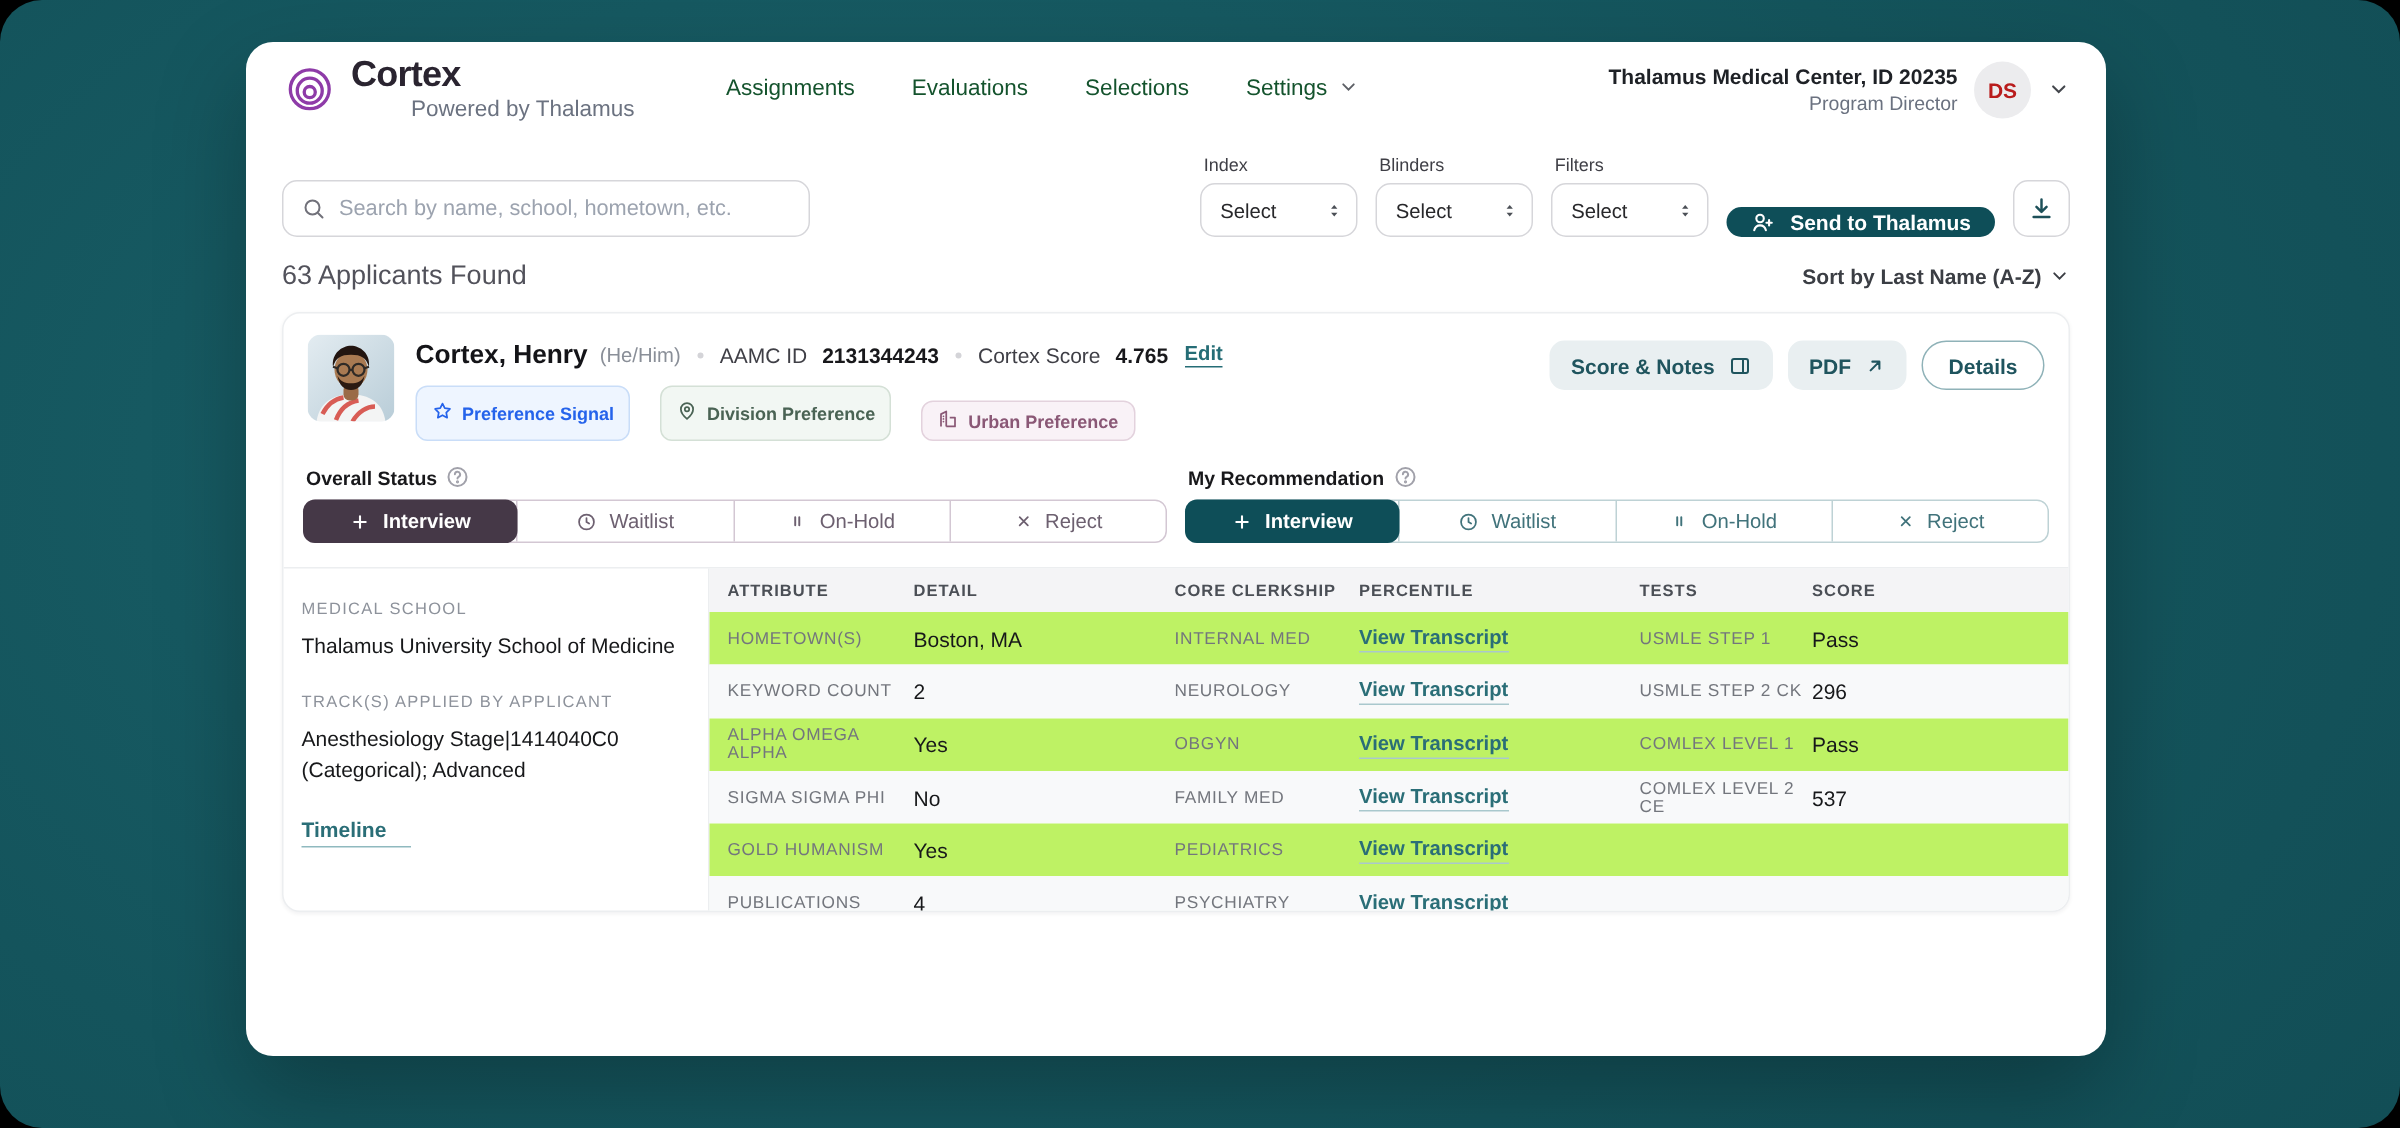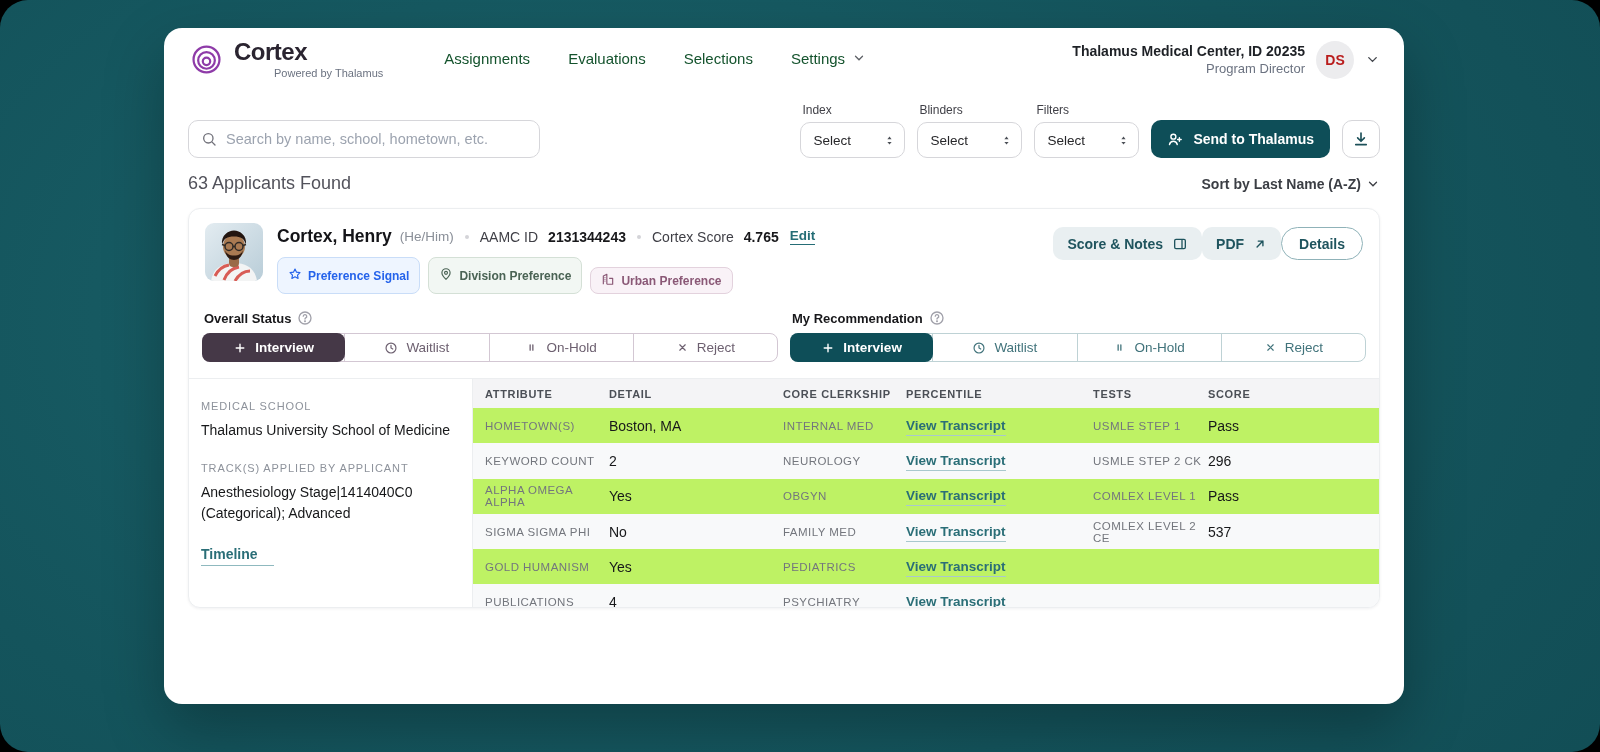--- a/index.html
+++ b/index.html
@@ -6,21 +6,21 @@
   html,body { width:1600px; height:752px; background:#000; font-family:"Liberation Sans", sans-serif; }
   .stage { position:relative; width:1600px; height:752px; border-radius:28px; overflow:hidden;
            background:radial-gradient(1400px 900px at 38% 42%, #1a636b 0%, #14545c 55%, #114b53 100%); }
   .app-card { position:absolute; left:164px; top:28px; width:1240px; height:676px; background:#fff;
               border-radius:18px; overflow:hidden; box-shadow:0 24px 60px rgba(0,0,0,.28); }
 
   
   .topbar { display:flex; align-items:stretch; height:63px; padding:0 24px; }
   .brand { display:flex; align-items:center; gap:9px; }
   .brand-text .brand-name { font-size:24px; font-weight:600; color:#2a2430; letter-spacing:-.5px; line-height:1.02; }
-  .brand-text .brand-tag  { font-size:11px; color:#6b7280; margin-top:2px;padding-left:40px; }
+  .brand-text .brand-tag  { font-size:15px; color:#6b7280; margin-top:2px;padding-left:40px; }
   .tabs { display:flex; margin-left:42px; }
   .tab { display:flex; align-items:center; gap:7px; padding:0 19px; font-size:15px; color:#14532d;
          border-bottom:3px solid transparent; cursor:pointer; }
   .tab.active { background:#f5f3f6; color:#352a3c; font-weight:700; border-bottom-color:#4a3850; }
   .tab .chev { display:flex; color:#5d6066; }
   .account { margin-left:auto; display:flex; align-items:center; gap:11px; }
   .account-text { text-align:right; }
   .org { font-size:14px; font-weight:700; color:#1e2126; }
   .role { font-size:13px; color:#6b7280; margin-top:2px; }
   .avatar { width:38px; height:38px; border-radius:50%; background:#ececee; color:#b91c1c;
@@ -35,21 +35,21 @@
   .search input { border:none; outline:none; flex:1; font-size:14.5px; color:#18181b; font-family:inherit; background:transparent; }
   .search input::placeholder { color:#9ca3af; }
   .toolbar-spacer { flex:1; }
   .filters { display:flex; gap:12px; }
   .filter { display:flex; flex-direction:column; gap:5px; }
   .filter-label { font-size:12px; color:#3f3f46; padding-left:2px; }
   .filter-select { width:105px; height:36px; border:1px solid #d6d6da; border-radius:10px; background:#fff;
                    display:flex; align-items:center; justify-content:space-between; padding:0 9px 0 12px;
                    font-size:13.5px; color:#27272a; cursor:pointer; }
   .filter-select .ud { display:flex; color:#4b4f56; }
-  .send-btn { height:38px; padding:0 16px; background:#0e4e58; color:#fff; border:none; border-radius:10px;
+  .send-btn { height:20px; padding:0 16px; background:#0e4e58; color:#fff; border:none; border-radius:10px;
               font-size:14px; font-weight:700; font-family:inherit; display:flex; align-items:center; gap:9px; cursor:pointer; }
   .dl-btn { width:38px; height:38px; background:#fff; border:1px solid #d6d6da; border-radius:10px;
             display:flex; align-items:center; justify-content:center; cursor:pointer; color:#1d5059; }
 
   
   .results-row { display:flex; justify-content:space-between; align-items:center; padding:15px 24px 0; }
   .count { font-size:18px; color:#52525b; }
   .sort { display:flex; align-items:center; gap:5px; font-size:14px; font-weight:600; color:#3b3e44; cursor:pointer; }
   .sort .chev { display:flex; color:#3b3e44; }
 
@@ -60,28 +60,28 @@
   .photo { width:58px; height:58px; border-radius:9px; overflow:hidden; flex:none; }
   .ac-main { padding-top:3px; }
   .name-row { display:flex; align-items:center; gap:8px; }
   .name { font-size:17.5px; font-weight:700; color:#141418; }
   .pronouns { font-size:13.5px; color:#8a8f98; }
   .meta-dot { width:4px; height:4px; border-radius:50%; background:#d4d4d8; margin:0 3px; }
   .meta-label { font-size:14px; color:#3f3f46; }
   .meta-value { font-size:14px; font-weight:700; color:#18181b; margin-left:2px; }
   .edit-link { font-size:13.5px; font-weight:600; color:#256d76; border-bottom:1px solid #256d76;
                padding-bottom:1px; margin-left:3px; cursor:pointer; }
-  .badges { display:flex; gap:8px; margin-top:10px; }
+  .badges { display:flex; gap:20px; margin-top:10px; }
   .badge { display:inline-flex; align-items:center; gap:6px; font-size:12px; font-weight:600;
            padding:4px 10px; border-radius:8px; border:1px solid; }
   .badge.blue  { background:#eef5ff; border-color:#c9ddf8; color:#2563eb; }
   .badge.green { background:#f2f7f3; border-color:#d4e0d6; color:#4a6354; }
   .badge.plum  { background:#f9f2f7; border-color:#e3d2dd; color:#8a5876;margin-top:10px; }
   .badge svg { flex:none; }
-  .ac-actions { margin-left:auto; display:flex; align-items:flex-start; padding-top:4px; }
+  .ac-actions { margin-left:auto; display:flex; gap:10px; align-items:flex-start; padding-top:4px; }
   .btn-soft { display:flex; align-items:center; gap:9px; background:#e9eff1; color:#1f545e; border:none;
               border-radius:10px; height:33px; padding:0 14px; font-size:14px; font-weight:700; font-family:inherit; cursor:pointer; }
   .btn-outline { display:flex; align-items:center; background:#fff; color:#1f545e; border:1.5px solid #8fb2b8;
                  border-radius:17px; height:33px; padding:0 17px; font-size:14px; font-weight:700; font-family:inherit; cursor:pointer; }
 
   
   .status-row { display:flex; gap:12px; padding:5px 13px 16px; }
   .status-group { flex:1; }
   .status-label { display:flex; align-items:center; gap:6px; font-size:13px; font-weight:700; color:#18181b;
                   margin-bottom:7px; padding-left:2px; }

